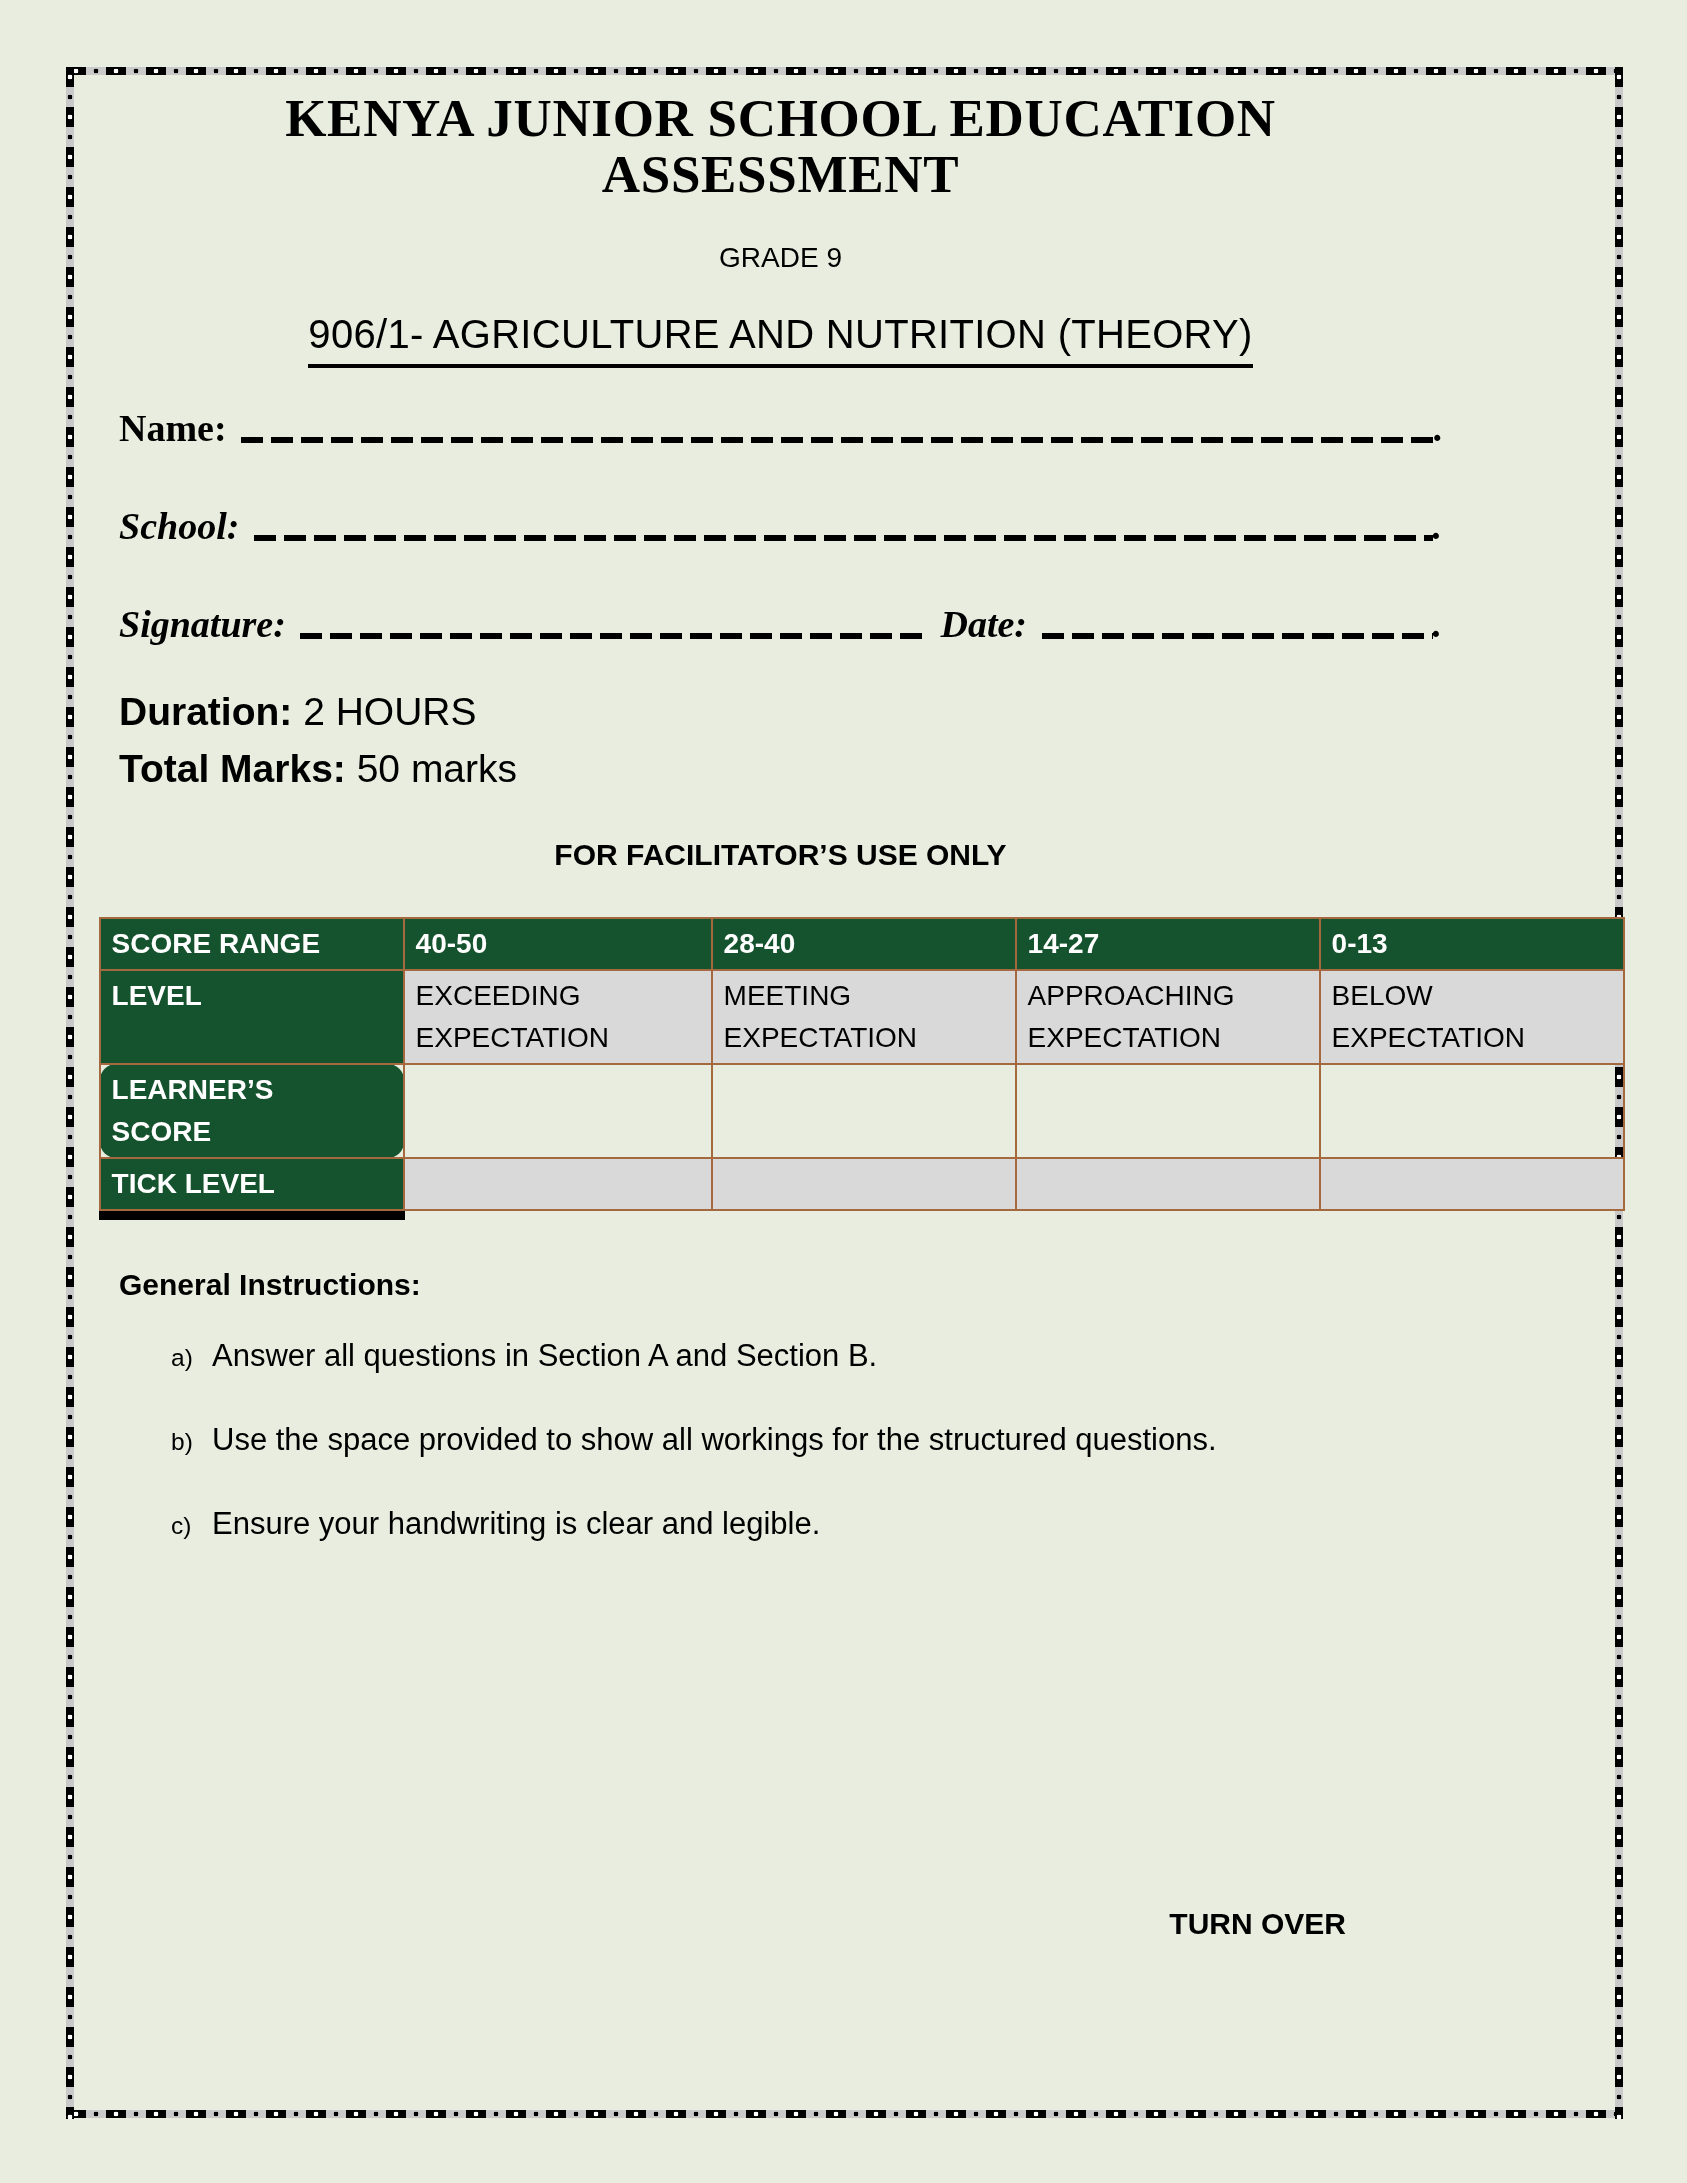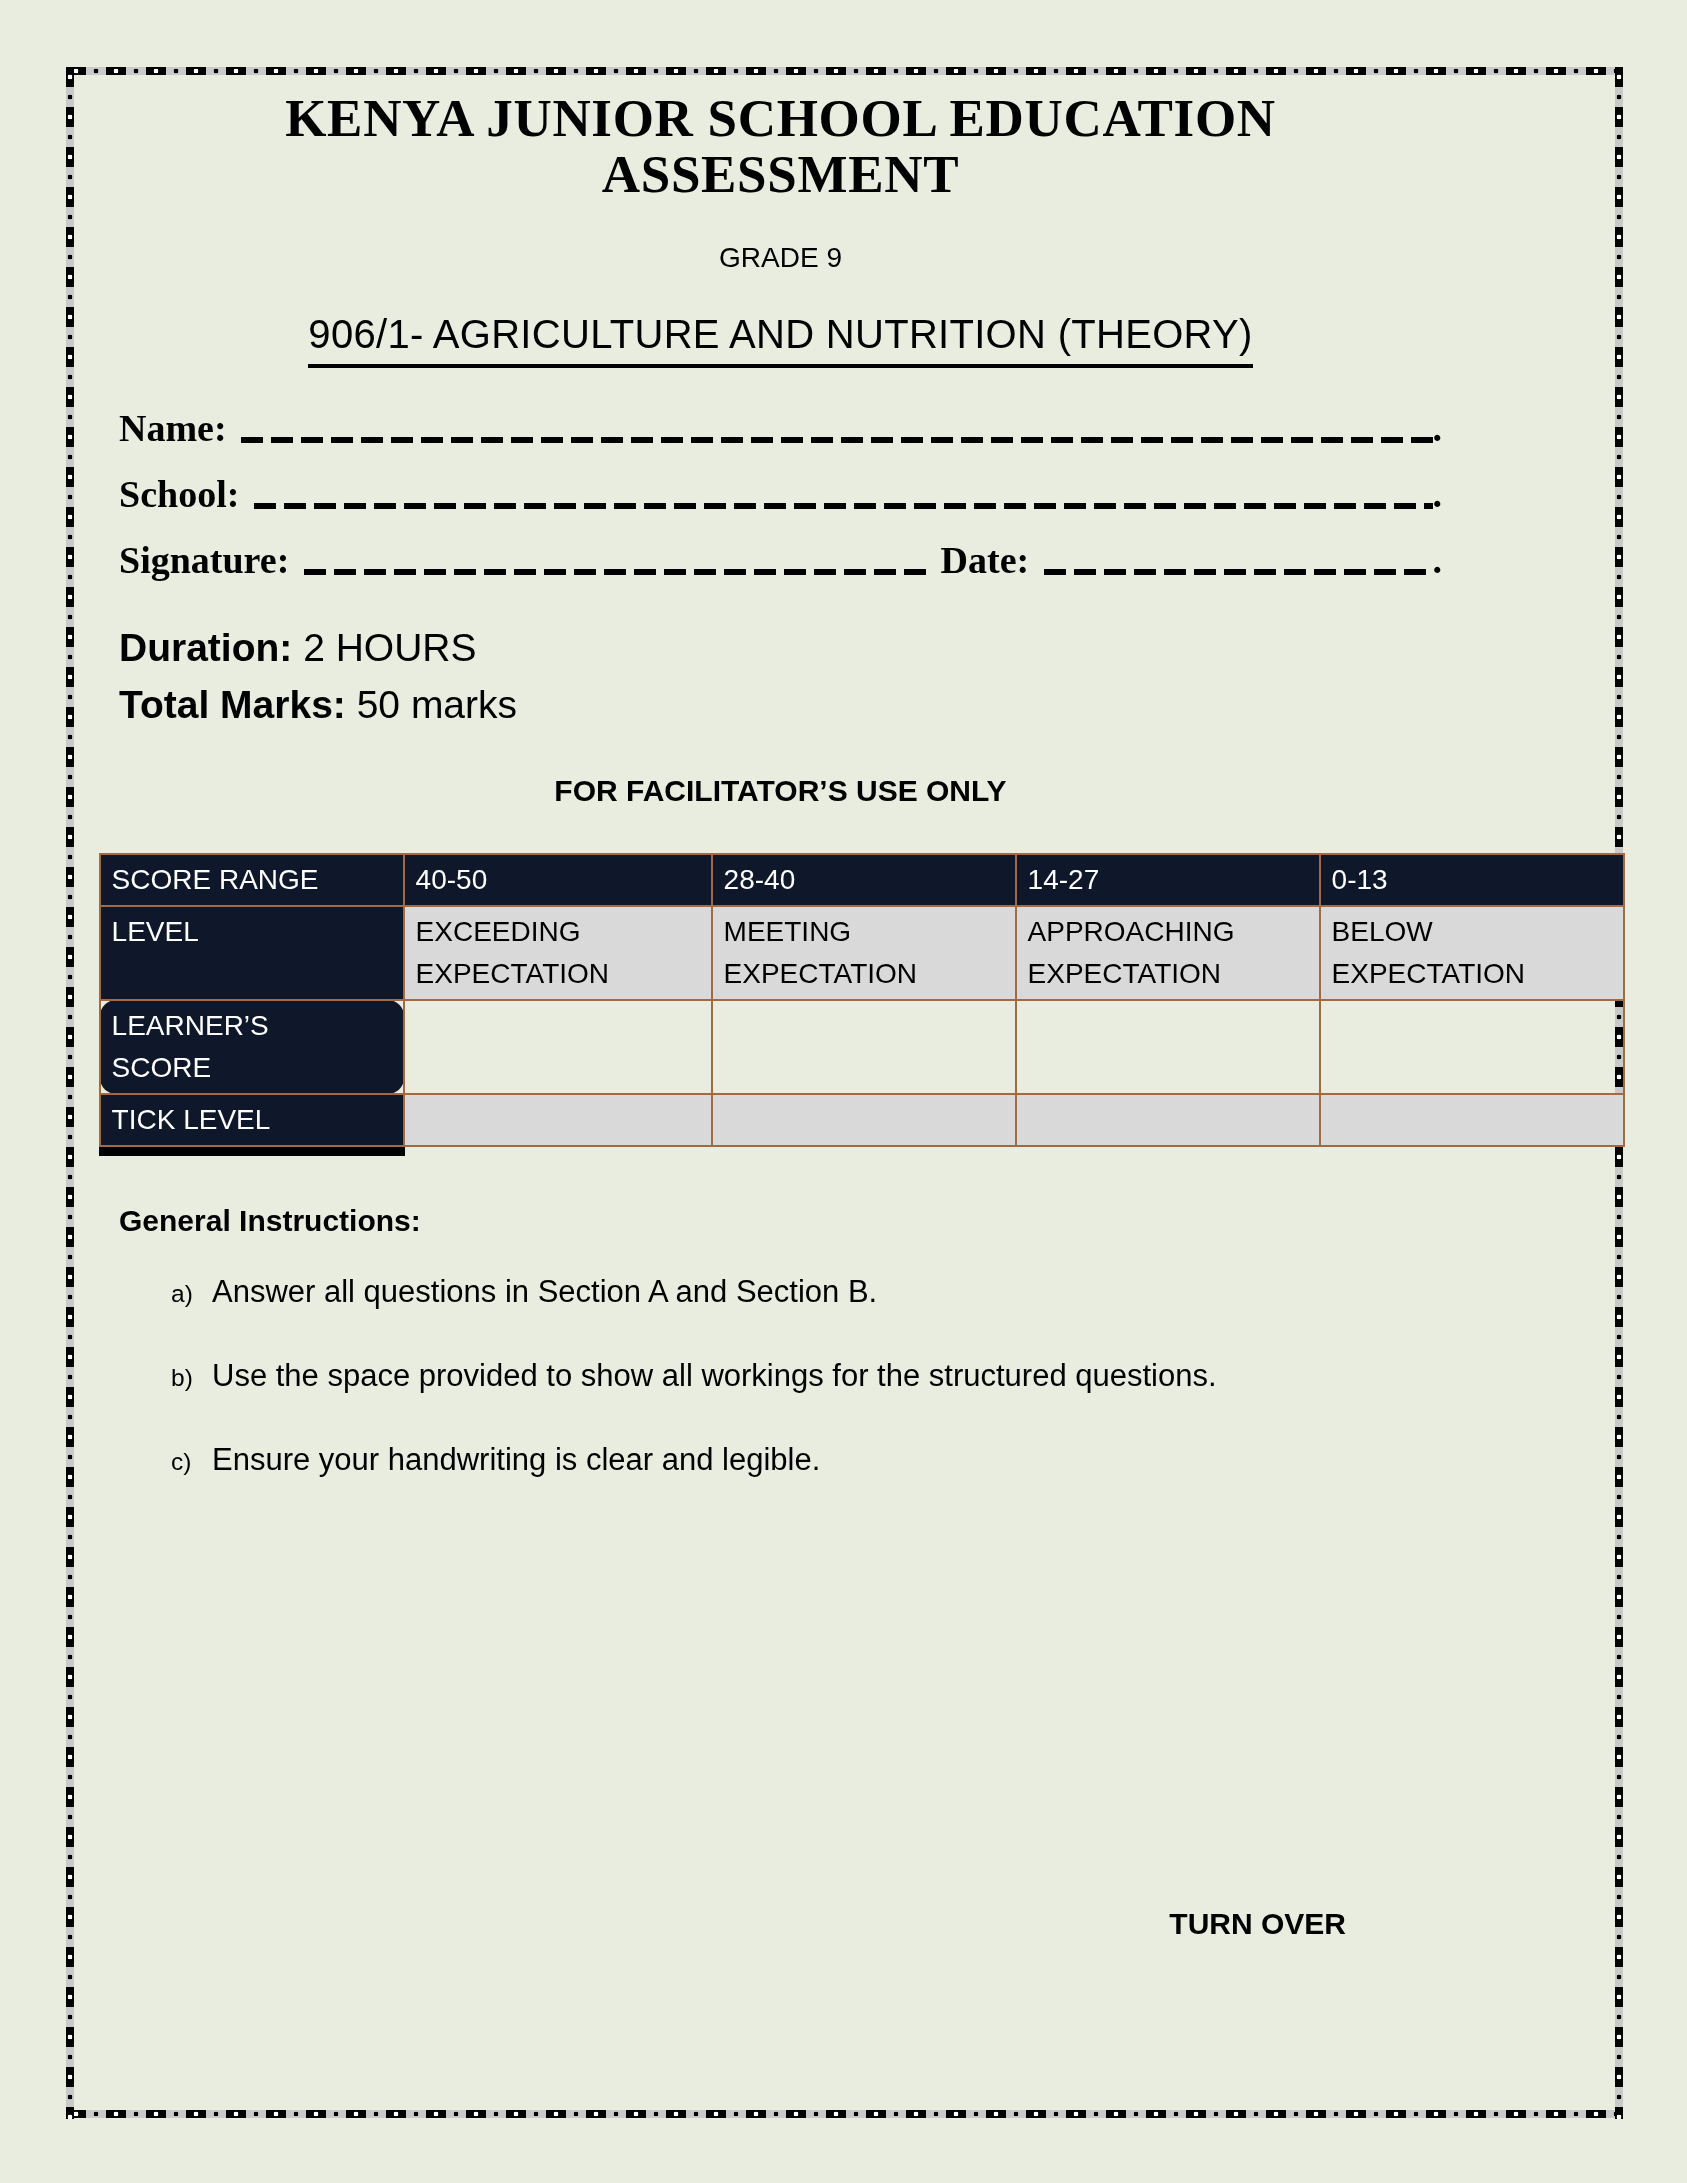--- a/index.html
+++ b/index.html
@@ -58,21 +58,21 @@
     font-size:28px; line-height:1.05; font-weight:400;
   }
   .paper-title { margin-top:40px; text-align:center; }
   .paper-title span {
     display:inline-block; font-weight:normal; font-size:40px; line-height:1.05;
     border-bottom:4.6px solid #000; padding-bottom:9px; letter-spacing:0.3px;
   }
 
   .field-row { display:flex; align-items:flex-end; }
   .mt-name   { margin-top:41px; }
-  .mt-other  { margin-top:28px; }
+  .mt-other  { margin-top:60px;font-style:italic; }
   .field-label {
     font-family:"Liberation Serif", serif; font-weight:bold;
     font-size:38px; line-height:1; white-space:nowrap;
   }
   .date-label { margin-left:14.6px; }
   .dashline {
     flex:1 1 auto; height:5.3px; margin:0 0 4px 14.6px;
     background:repeating-linear-gradient(90deg, #000 0 22px, rgba(0,0,0,0) 22px 30px);
   }
   .dash-sig { flex-grow:1.6; }
@@ -94,21 +94,21 @@
   }
   .score-table col.c0 { width:304px; }
   .score-table col.c1 { width:308px; }
   .score-table col.c2 { width:304px; }
   .score-table col.c3 { width:304px; }
   .score-table col.c4 { width:304px; }
   .score-table td {
     border:2px solid #a5693f; font-size:28px; line-height:1.5;
     padding:4px 10.6px; vertical-align:top;
   }
-  .score-table .hdr  { background:#0f172a; color:#fff; font-weight:normal; }
+  .score-table .hdr  { background:#14532d; color:#fff; font-weight:bold; }
   .score-table .gray { background:#d9d9d9; }
   .row-range td  { height:45px; }
   .row-level td  { height:94px; }
   .row-score td  { height:87px;border-radius:16px; }
   .row-tick td   { height:44px; }
   .wrap-narrow { display:inline-block; max-width:218px; }
 
   .black-notch { width:306px; height:8.6px; background:#000; margin-left:-20px; }
 
   .gi-heading { margin-top:48px; font-weight:bold; font-size:30px; }

